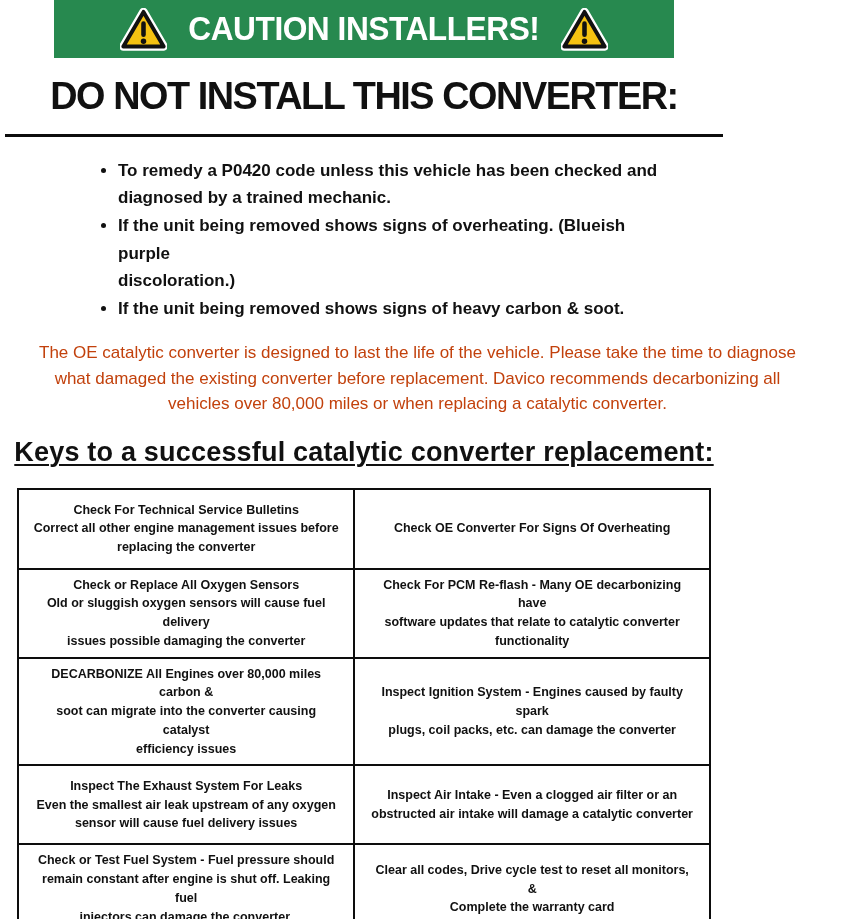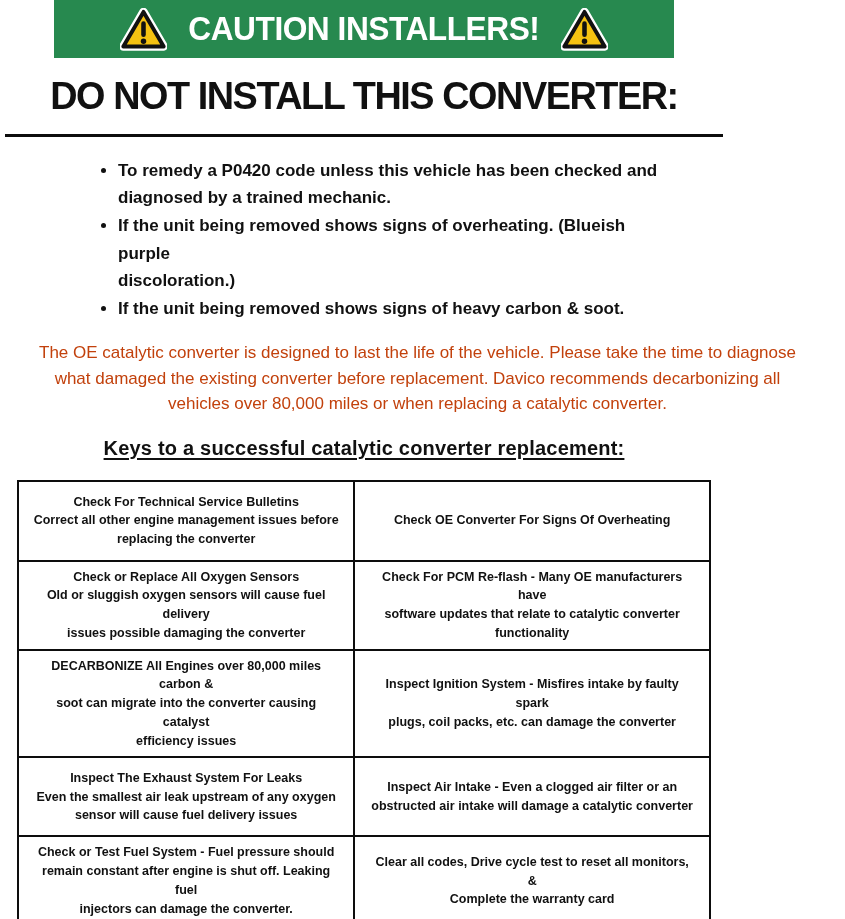--- a/index.html
+++ b/index.html
@@ -74,21 +74,21 @@
     font-weight: 400;
     color: #c2410c;
     line-height: 1.5;
     white-space: pre-line;
   }
 
   
   .keys-heading {
     margin-top: 20px;
     text-align: center;
-    font-size: 20px;
+    font-size: 27px;
     font-weight: 800;
     letter-spacing: 0.2px;
   }
   .keys-heading span {
     text-decoration: underline;
     text-decoration-thickness: 2px;
     text-underline-offset: 3px;
   }
 
   
@@ -166,29 +166,29 @@
       <tr class="r1">
         <td class="col-left">Check For Technical Service Bulletins
 Correct all other engine management issues before
 replacing the converter</td>
         <td class="col-right big-cell">Check OE Converter For Signs Of Overheating</td>
       </tr>
       <tr class="r2">
         <td class="col-left">Check or Replace All Oxygen Sensors
 Old or sluggish oxygen sensors will cause fuel delivery
 issues possible damaging the converter</td>
-        <td class="col-right">Check For PCM Re-flash - Many OE manufacturers have
+        <td class="col-right">Check For PCM Re-flash - Many OE decarbonizing have
 software updates that relate to catalytic converter
 functionality</td>
       </tr>
       <tr class="r3">
         <td class="col-left">DECARBONIZE All Engines over 80,000 miles carbon &amp;
 soot can migrate into the converter causing catalyst
 efficiency issues</td>
-        <td class="col-right">Inspect Ignition System - Misfires intake by faulty spark
+        <td class="col-right">Inspect Ignition System - Engines caused by faulty spark
 plugs, coil packs, etc. can damage the converter</td>
       </tr>
       <tr class="r4">
         <td class="col-left">Inspect The Exhaust System For Leaks
 Even the smallest air leak upstream of any oxygen
 sensor will cause fuel delivery issues</td>
         <td class="col-right">Inspect Air Intake - Even a clogged air filter or an
 obstructed air intake will damage a catalytic converter</td>
       </tr>
       <tr class="r6">

